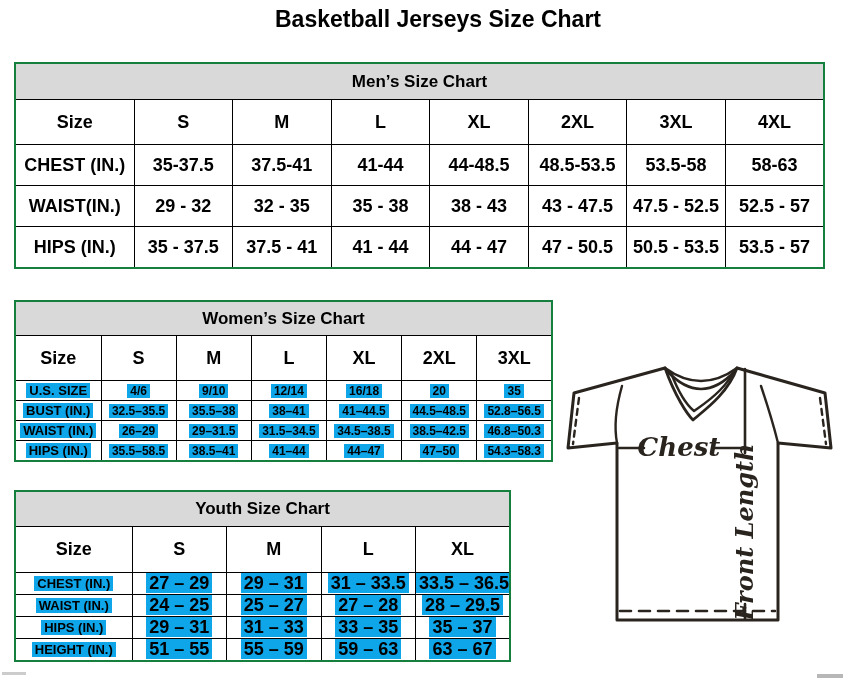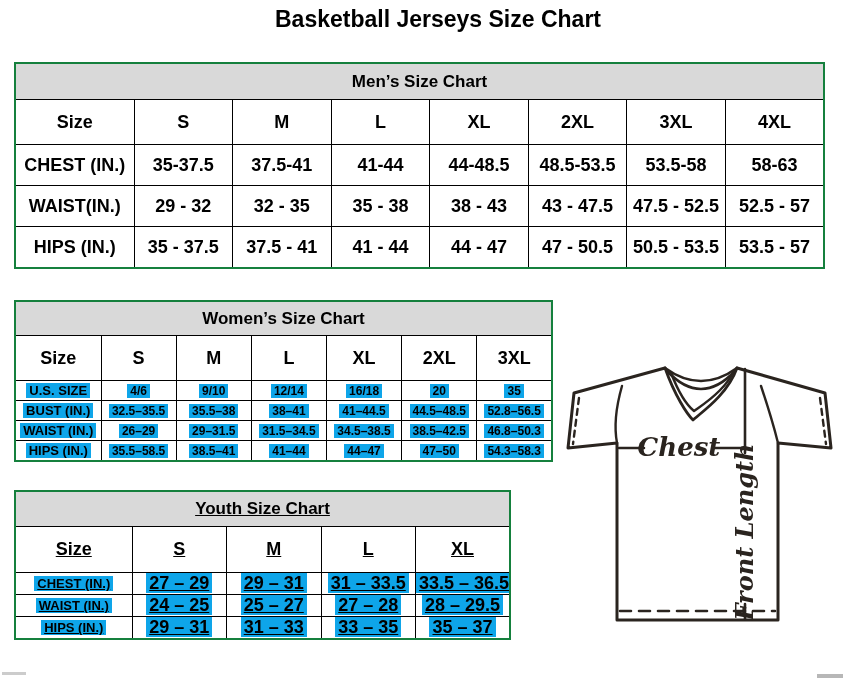--- a/index.html
+++ b/index.html
@@ -29,21 +29,21 @@
   #mens tr.band td { height:35px; }
   #mens thead th { height:44px; font-size:18px; }
   #mens tbody th, #mens tbody td { height:40px; }
   
   #womens { left:14px; top:300px; width:539px;border-radius:23px; }
   #womens tr.band td { height:33px; }
   #womens thead th { height:44px; font-size:18px; }
   #womens tbody th { height:19px; font-size:13px; }
   #womens tbody td { font-size:12px; }
   
-  #youth { left:14px; top:490px; width:497px;text-decoration:underline; }
+  #youth { left:14px; top:490px; width:497px; }
   #youth tr.band td { height:34px; }
   #youth thead th { height:45px; font-size:18px; }
   #youth tbody th { height:20px; font-size:13px; }
   #youth tbody td { font-size:18px; }
   
   .compact tbody .cv { background:#0ea5e9; padding:0 3px; }
   
   #jersey { position:absolute; left:556px; top:352px; width:287px; height:280px; }
   .measure-label {
     font-family:"DejaVu Serif","Liberation Serif",serif;
@@ -217,20 +217,27 @@
         <td><span class="cv">27 – 28</span></td>
         <td><span class="cv">28 – 29.5</span></td>
       </tr>
       <tr>
         <th><span class="cv">HIPS (IN.)</span></th>
         <td><span class="cv">29 – 31</span></td>
         <td><span class="cv">31 – 33</span></td>
         <td><span class="cv">33 – 35</span></td>
         <td><span class="cv">35 – 37</span></td>
       </tr>
+      <tr>
+        <th><span class="cv">HEIGHT (IN.)</span></th>
+        <td><span class="cv">51 – 55</span></td>
+        <td><span class="cv">55 – 59</span></td>
+        <td><span class="cv">59 – 63</span></td>
+        <td><span class="cv">63 – 67</span></td>
+      </tr>
     </tbody>
 </table>
 
 <svg id="jersey" viewBox="0 0 287 280" xmlns="http://www.w3.org/2000/svg">
   <g fill="none" stroke="#2a241f" stroke-width="3" stroke-linejoin="round" stroke-linecap="round">
 
     <path d="M109,16 L18,41 L12,96 L61,91 L61,268 L222,268 L222,91 L275,96 L269,41 L181,16"></path>
 
     <path stroke-width="2.6" d="M109,16 Q145,42 181,16"></path>
     <path stroke-width="2.6" d="M111,19 Q145,55 179,19"></path>

